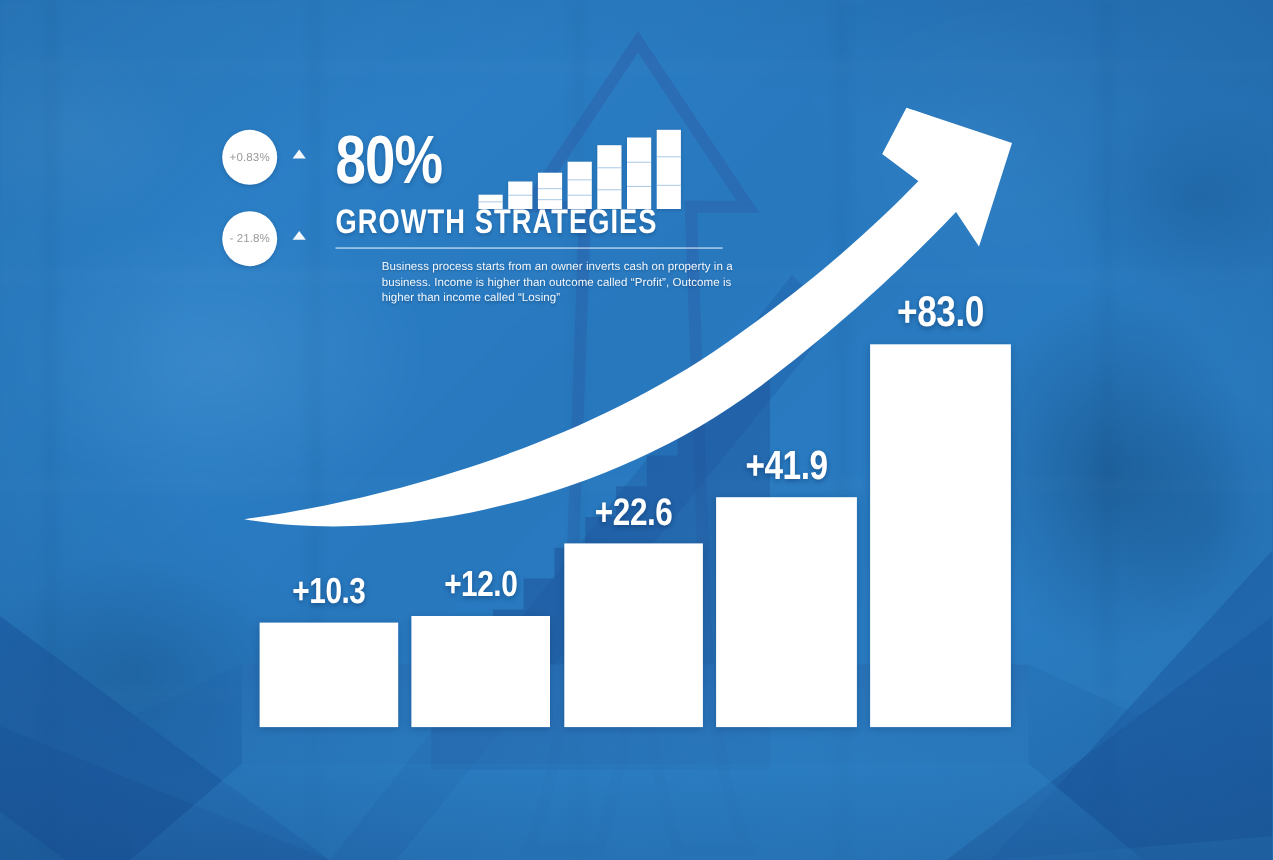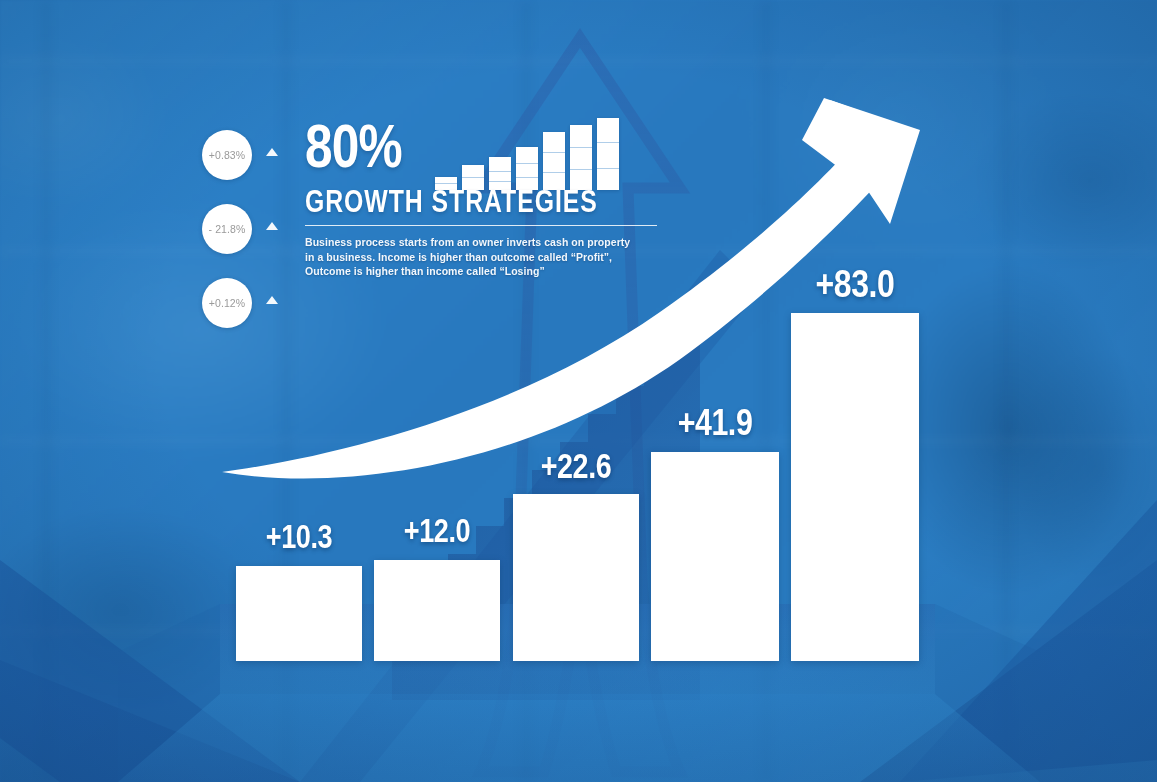--- a/index.html
+++ b/index.html
@@ -34,21 +34,21 @@
   
   .wedge{position:absolute;inset:0;}
 
   
   .pedestal{position:absolute;left:0;bottom:0;width:1157px;height:200px;}
 
   
   .swoosh{position:absolute;left:190px;top:90px;width:780px;height:420px;}
 
   
-  .badges{position:absolute;left:202px;top:130px;width:100px;}
+  .badges{position:absolute;left:202px;top:118px;width:100px;}
   .badge-row{position:relative;height:74px;}
   .badge{position:absolute;left:0;top:0;width:50px;height:50px;border-radius:50%;
     background:#fff;display:flex;align-items:center;justify-content:center;
     box-shadow:0 1px 4px rgba(5,40,80,.25);}
   .badge span{font-size:10.5px;color:#9a9a9a;letter-spacing:.1px;white-space:nowrap;
     font-family:"Liberation Sans",sans-serif;}
   .badge-tri{position:absolute;left:64px;top:18px;width:0;height:0;
     border-left:6px solid transparent;border-right:6px solid transparent;
     border-bottom:8px solid #ffffff;opacity:.95;}
 
@@ -61,21 +61,21 @@
     display:flex;align-items:flex-end;gap:5px;}
   .mini-bar{width:22px;background:#fff;position:relative;overflow:hidden;
     box-shadow:0 1px 3px rgba(6,42,84,.25);}
   .mini-bar i{position:absolute;left:0;right:0;height:1px;background:rgba(150,190,225,.75);display:block;}
 
   .title{margin-top:14px;font-size:31px;font-weight:bold;color:#fff;letter-spacing:1.2px;
     transform:scaleX(.80);transform-origin:left center;white-space:nowrap;
     text-shadow:0 2px 4px rgba(6,42,84,.28);}
   .rule{margin-top:5px;width:352px;height:1px;background:rgba(255,255,255,.85);}
   .body-copy{margin-top:9px;width:330px;font-size:10.5px;line-height:1.38;color:#f2f7fc;
-    font-weight:bold;letter-spacing:.05px;text-shadow:0 1px 2px rgba(6,42,84,.35);}
+    font-weight:normal;letter-spacing:.05px;text-shadow:0 1px 2px rgba(6,42,84,.35);margin-left:42px;}
 
   
   .bars{position:absolute;left:0;top:0;width:1157px;height:782px;}
   .bar{position:absolute;background:#fff;box-shadow:0 2px 7px rgba(6,42,84,.28);}
   .bar-label{position:absolute;color:#fff;font-weight:bold;white-space:nowrap;
     transform:scaleX(.82);transform-origin:center bottom;
     text-shadow:0 2px 5px rgba(6,42,84,.45);letter-spacing:-.5px;}
 </style>
 </head>
 <body>
@@ -164,26 +164,20 @@
       <div class="badge-tri"></div>
     </div>
 
     <div class="badge-row">
       <div class="badge">
         <span>- 21.8%</span>
       </div>
       <div class="badge-tri"></div>
     </div>
 
-    <div class="badge-row">
-      <div class="badge">
-        <span>+0.12%</span>
-      </div>
-      <div class="badge-tri"></div>
-    </div>
 
   </div>
 
   <div class="header">
     <div class="pct">80%</div>
 
     <div class="mini-chart">
       <div class="mini-bar" style="height:13px">
           <i style="top:6px"></i>
         </div>

